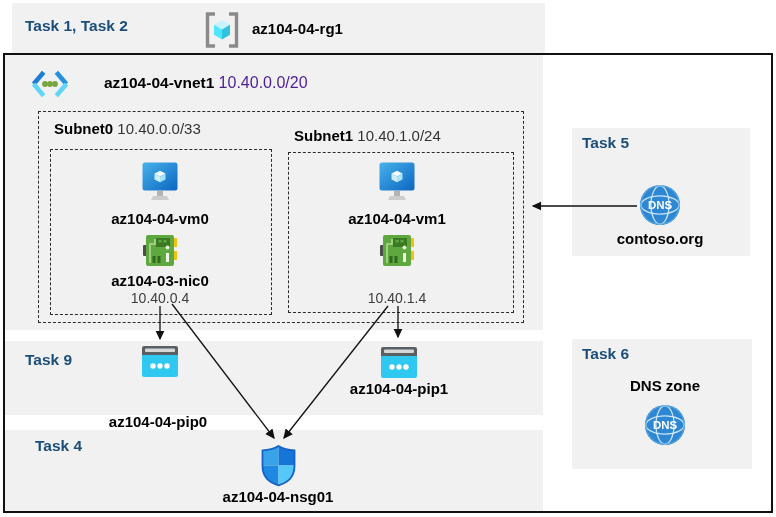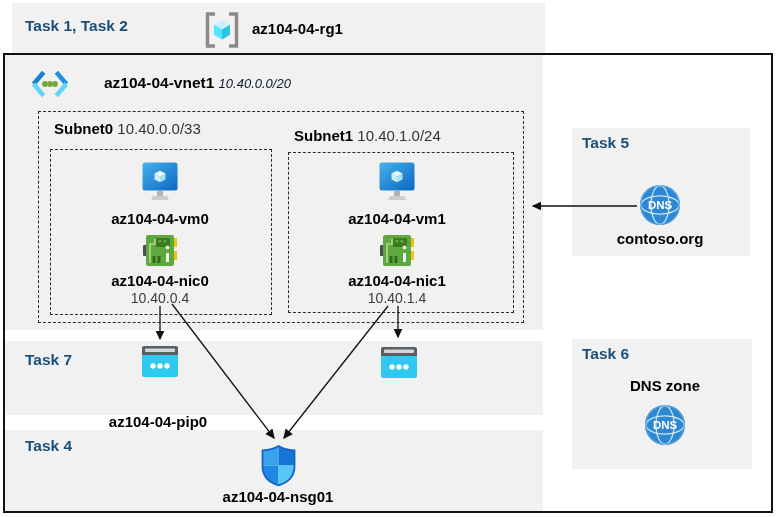--- a/index.html
+++ b/index.html
@@ -47,21 +47,21 @@
     <path d="M15,3 L4,16" stroke="#1b7fd4" stroke-width="5" fill="none"></path>
     <path d="M4,16 L15,29" stroke="#5fd5f7" stroke-width="5" fill="none"></path>
     <path d="M29,3 L40,16" stroke="#2490e0" stroke-width="5" fill="none"></path>
     <path d="M40,16 L29,29" stroke="#5fd5f7" stroke-width="5" fill="none"></path>
     <circle cx="16.5" cy="16" r="3.2" fill="#76a73e"></circle>
     <circle cx="22" cy="16" r="3.2" fill="#76a73e"></circle>
     <circle cx="27.5" cy="16" r="3.2" fill="#76a73e"></circle>
   </svg>
   <div class="abs" style="left:80px;top:74px;font-size:15.5px;white-space:nowrap;">
     <span class="res-name" style="font-size:15.5px;margin-left:24px;">az104-04-vnet1</span>
-    <span class="plain" style="font-size:13px;color:#0f172a;font-style:italic;">10.40.0.0/20</span>
+    <span class="plain" style="font-size:16px;color:#4c1d95;">10.40.0.0/20</span>
   </div>
 
   <div class="abs dashed" style="left:38px;top:111px;width:486px;height:212px;box-sizing:border-box;"></div>
 
   <div class="abs" style="left:54px;top:120px;font-size:15px;white-space:nowrap;">
     <span class="res-name">Subnet0</span>
     <span class="plain" style="font-size:15px;color:#333;">10.40.0.0/33</span>
   </div>
   <div class="abs dashed" style="left:50px;top:149px;width:222px;height:166px;box-sizing:border-box;"></div>
 
@@ -94,21 +94,21 @@
     <rect x="31" y="17" width="3" height="9" fill="#f0c310"></rect>
     <rect x="13" y="4" width="14" height="9" fill="#3b7a22"></rect>
     <rect x="15.5" y="6" width="3" height="2.5" fill="#5fa840"></rect>
     <rect x="20.5" y="6" width="3" height="2.5" fill="#5fa840"></rect>
     <polyline points="7,29 7,10 12,10 12,5" fill="none" stroke="#aeda90" stroke-width="1.6"></polyline>
     <rect x="9.5" y="22" width="3" height="7" fill="#2f6a1c"></rect>
     <rect x="14.5" y="22" width="3" height="7" fill="#2f6a1c"></rect>
     <rect x="23" y="19" width="3" height="9" fill="#eaf6e2"></rect>
     <circle cx="24.5" cy="13.5" r="2" fill="#dff0d2"></circle>
   </svg>
-  <div class="abs res-name center" style="left:160px;top:272px;">az104-04-nic0</div>
+  <div class="abs res-name center" style="left:160px;top:272px;">az104-03-nic0</div>
   <div class="abs plain center" style="left:160px;top:290px;">10.40.0.4</div>
 
   <svg class="abs icon" style="left:379px;top:162px;" width="36" height="40" viewBox="0 0 36 40">
     <defs>
         <linearGradient id="vmg1" x1="0" y1="0" x2="1" y2="1">
       <stop offset="0" stop-color="#46b2ea"></stop>
           <stop offset="1" stop-color="#0d66c2"></stop>
     </linearGradient>
       </defs>
     <rect x="0.5" y="0.5" width="35" height="28" rx="2.5" fill="url(#vmg1)"></rect>
@@ -127,47 +127,47 @@
     <rect x="31" y="17" width="3" height="9" fill="#f0c310"></rect>
     <rect x="13" y="4" width="14" height="9" fill="#3b7a22"></rect>
     <rect x="15.5" y="6" width="3" height="2.5" fill="#5fa840"></rect>
     <rect x="20.5" y="6" width="3" height="2.5" fill="#5fa840"></rect>
     <polyline points="7,29 7,10 12,10 12,5" fill="none" stroke="#aeda90" stroke-width="1.6"></polyline>
     <rect x="9.5" y="22" width="3" height="7" fill="#2f6a1c"></rect>
     <rect x="14.5" y="22" width="3" height="7" fill="#2f6a1c"></rect>
     <rect x="23" y="19" width="3" height="9" fill="#eaf6e2"></rect>
     <circle cx="24.5" cy="13.5" r="2" fill="#dff0d2"></circle>
   </svg>
-  <div class="abs res-name center" style="left:397px;top:272px;">az104-04-nic1</div>
   <div class="abs plain center" style="left:397px;top:290px;">10.40.1.4</div>
 
   <div class="abs gray" style="left:5px;top:341px;width:538px;height:74px;"></div>
-  <div class="abs task-label" style="left:25px;top:351px;">Task 7</div>
+  <div class="abs task-label" style="left:25px;top:351px;">Task 9</div>
 
   <svg class="abs icon" style="left:142px;top:346px;" width="36" height="31" viewBox="0 0 36 31">
     <path d="M2,0 h32 a2,2 0 0 1 2,2 v7 H0 V2 a2,2 0 0 1 2,-2 Z" fill="#595f63"></path>
     <rect x="3" y="2.5" width="30" height="3.5" rx="1" fill="#d4d6d7"></rect>
     <path d="M0,9 h36 v20 a2,2 0 0 1 -2,2 H2 a2,2 0 0 1 -2,-2 Z" fill="#2ec8f0"></path>
     <circle cx="11" cy="20" r="2.7" fill="#fff"></circle>
     <circle cx="18" cy="20" r="2.7" fill="#fff"></circle>
     <circle cx="25" cy="20" r="2.7" fill="#fff"></circle>
   </svg>
   <div class="abs res-name center" style="left:158px;top:381px;margin-top:32px;">az104-04-pip0</div>
 
   <svg class="abs icon" style="left:381px;top:347px;" width="36" height="31" viewBox="0 0 36 31">
     <path d="M2,0 h32 a2,2 0 0 1 2,2 v7 H0 V2 a2,2 0 0 1 2,-2 Z" fill="#595f63"></path>
     <rect x="3" y="2.5" width="30" height="3.5" rx="1" fill="#d4d6d7"></rect>
     <path d="M0,9 h36 v20 a2,2 0 0 1 -2,2 H2 a2,2 0 0 1 -2,-2 Z" fill="#2ec8f0"></path>
     <circle cx="11" cy="20" r="2.7" fill="#fff"></circle>
     <circle cx="18" cy="20" r="2.7" fill="#fff"></circle>
     <circle cx="25" cy="20" r="2.7" fill="#fff"></circle>
   </svg>
+  <div class="abs res-name center" style="left:399px;top:380px;">az104-04-pip1</div>
 
   <div class="abs gray" style="left:5px;top:430px;width:538px;height:81px;"></div>
-  <div class="abs task-label" style="left:25px;top:437px;">Task 4</div>
+  <div class="abs task-label" style="left:35px;top:437px;">Task 4</div>
 
   <svg class="abs icon" style="left:260px;top:445px;" width="37" height="42" viewBox="0 0 37 42">
     <defs>
         <clipPath id="shieldClip">
       <path d="M18.5,1 C14,3.8 8,5.2 2.5,5.3 L2.5,21 C2.5,31 9,37.6 18.5,40.3 C28,37.6 34.5,31 34.5,21 L34.5,5.3 C29,5.2 23,3.8 18.5,1 Z"></path>
     </clipPath>
       </defs>
     <g clip-path="url(#shieldClip)">
       <rect x="0" y="0" width="18.5" height="20.5" fill="#39a3ea"></rect>
       <rect x="18.5" y="0" width="18.5" height="20.5" fill="#1576d8"></rect>

